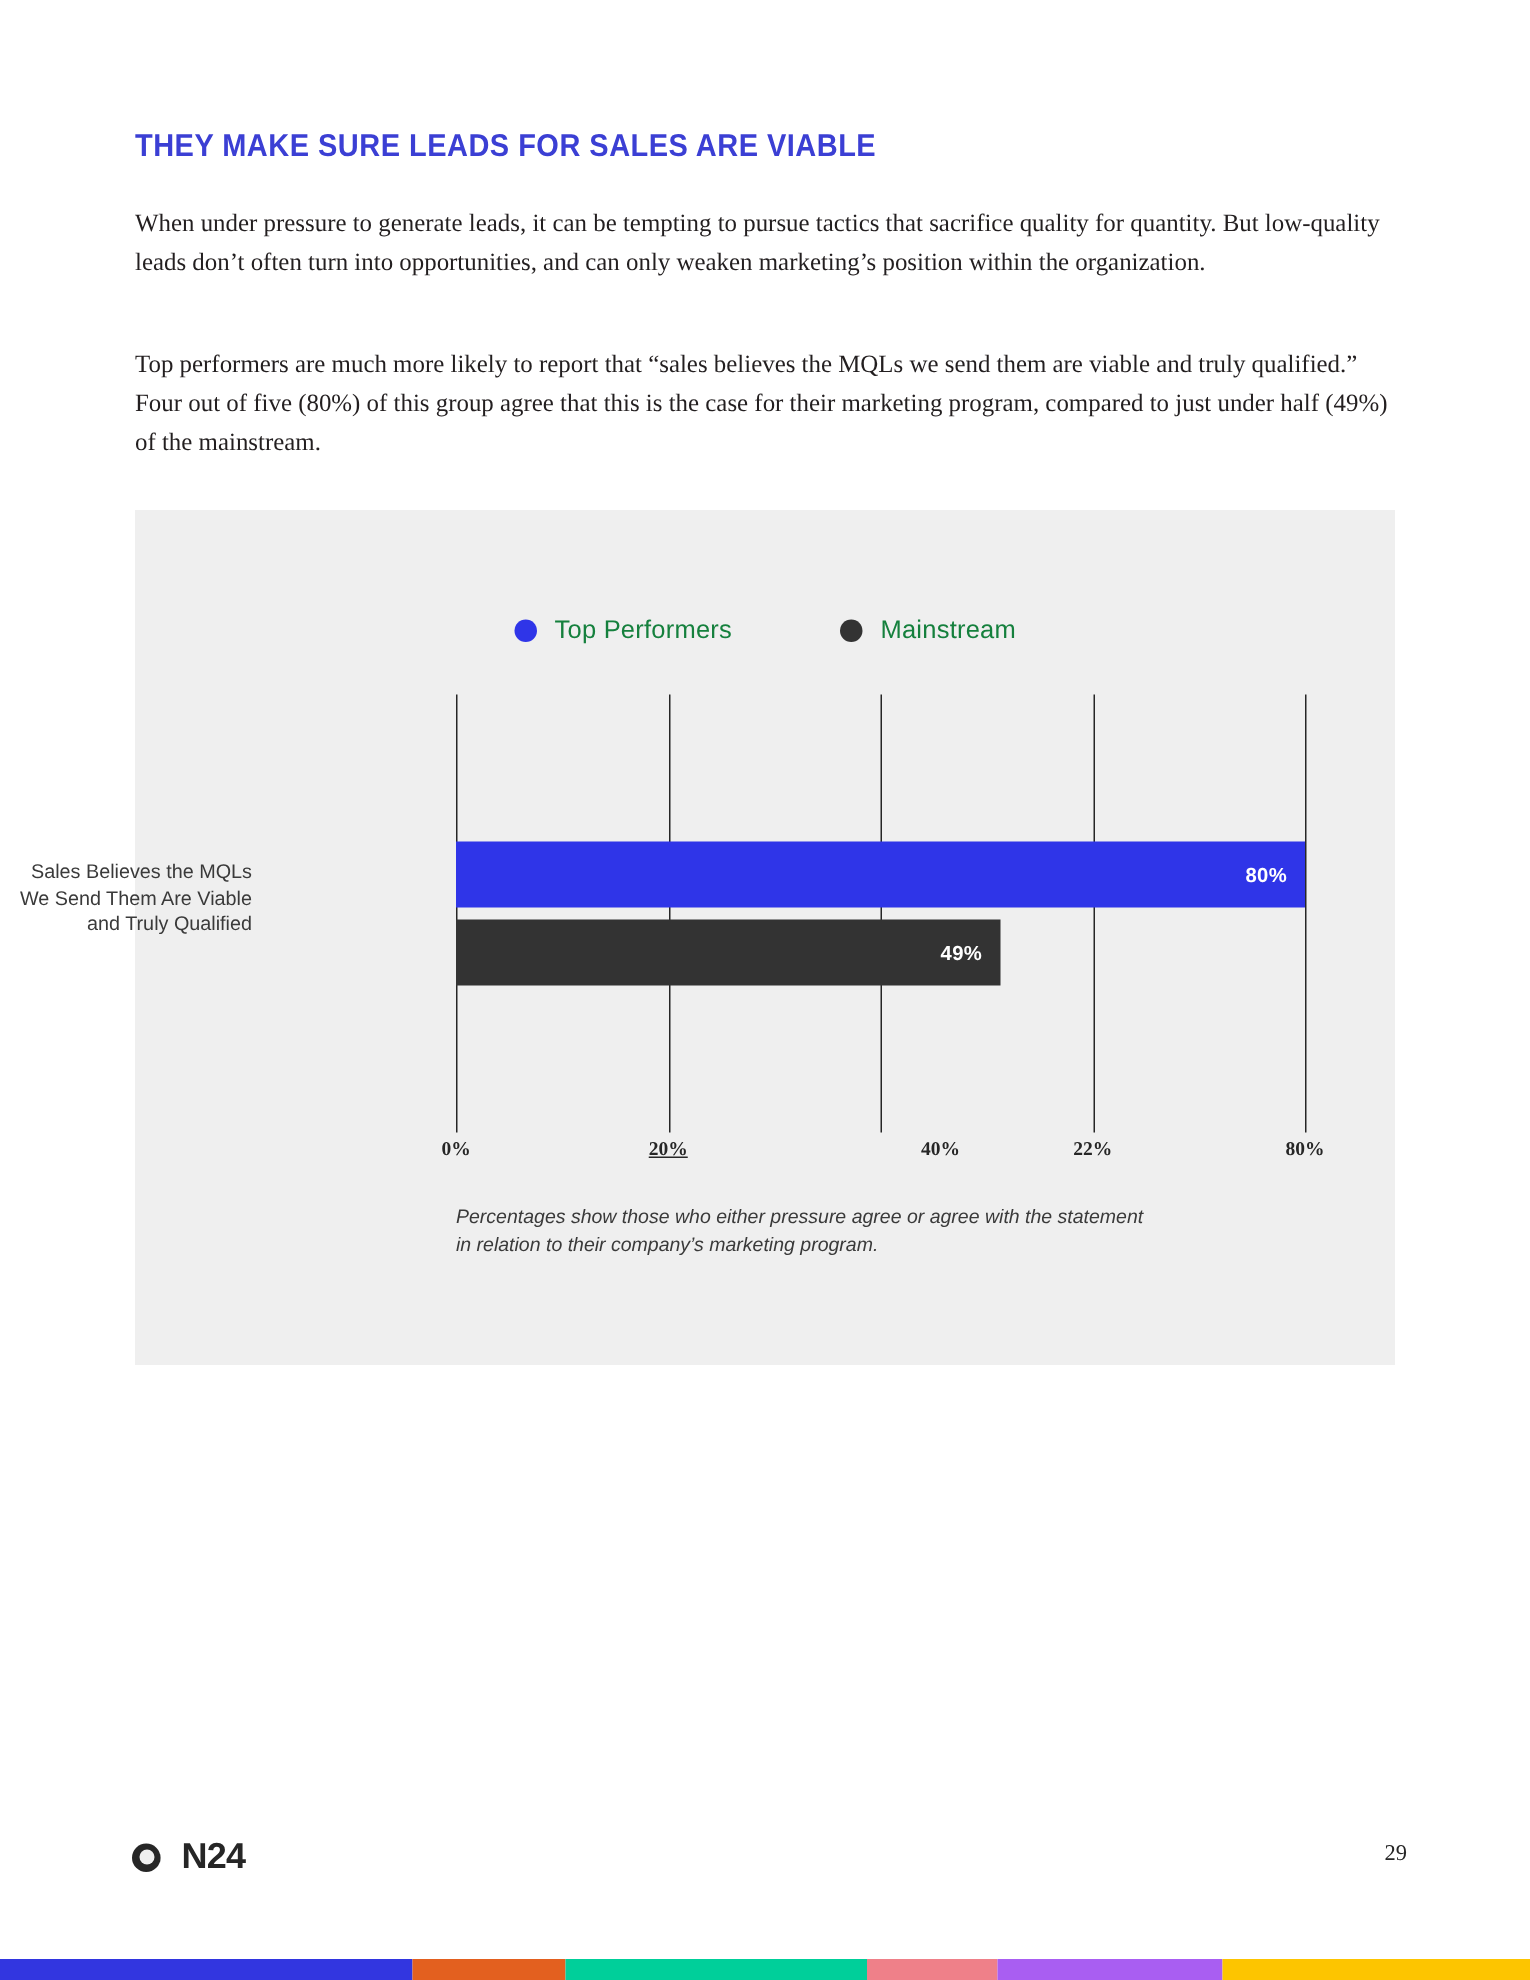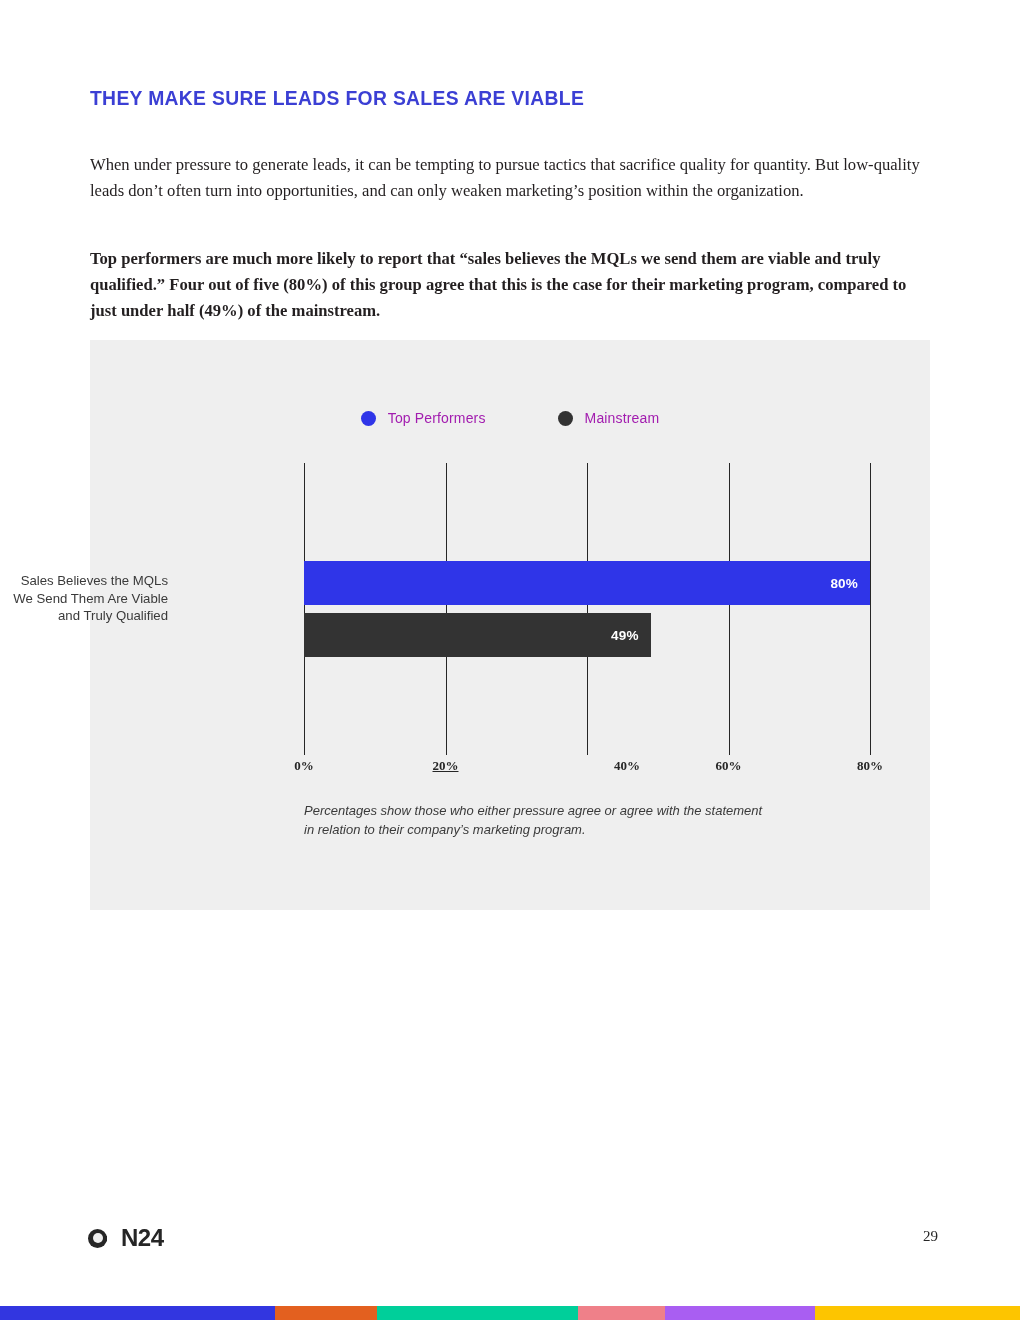--- a/index.html
+++ b/index.html
@@ -20,39 +20,38 @@
     text-transform:uppercase;
     transform:scaleX(.92);transform-origin:left center;
     white-space:nowrap;
   }
 
   
   .body-copy{
     position:absolute;left:90px;width:845px;
     color:#231f20;font-size:16.6px;line-height:26px;
     font-family:"Liberation Serif","DejaVu Serif",serif;
-    margin-top:16px;
   }
   .para1{top:136px;}
-  .para2{top:230px;font-weight:bold;}
+  .para2{top:230px;}
 
   
   .chart-panel{
     position:absolute;left:90px;top:340px;width:840px;height:570px;
     background:#efefef;
   }
 
   
   .legend{
     position:absolute;left:0;top:70px;width:840px;
     display:flex;justify-content:center;align-items:center;gap:72px;
   }
   .legend-item{display:flex;align-items:center;gap:12px;}
   .legend-dot{width:15px;height:15px;border-radius:50%;display:block;}
-  .legend-label{font-size:14px;color:#a21caf;letter-spacing:.15px;}
+  .legend-label{font-size:17px;color:#15803d;letter-spacing:.15px;}
 
   
   .plot{
     position:absolute;left:214px;top:123px;width:566px;height:292px;
   }
   .gridline{
     position:absolute;top:0;width:1px;height:292px;background:#262626;
   }
   .bar-row{position:absolute;left:0;}
   .bar{
@@ -156,31 +155,31 @@
         <div class="gridline" style="left: 141.5px;"></div>
         <div class="gridline" style="left: 283px;"></div>
         <div class="gridline" style="left: 424.5px;"></div>
         <div class="gridline" style="left: 566px;"></div>
         <div class="bar-row" style="top: 98px; height: 44px; width: 566px;">
           <div class="bar" style="width: 566px; background: rgb(47, 53, 232);">
             <span class="bar-value">80%</span>
           </div>
         </div>
         <div class="bar-row" style="top: 150px; height: 44px; width: 566px;">
-          <div class="bar" style="width: 346.675px; background: rgb(51, 51, 51);">
+          <div class="bar" style="width: 346.675px; background: rgb(51, 51, 51); padding-left: 16px;">
             <span class="bar-value">49%</span>
           </div>
         </div>
       </div>
 
     <div class="xticks" id="xticks">
         <div class="xtick" style="left: 0px;">0%</div>
         <div class="xtick" style="left: 141.5px; text-decoration: underline;">20%</div>
         <div class="xtick" style="left: 283px; margin-left: 40px;">40%</div>
-        <div class="xtick" style="left: 424.5px;">60%</div>
+        <div class="xtick" style="left: 424.5px;">22%</div>
         <div class="xtick" style="left: 566px;">80%</div>
       </div>
 
     <div class="footnote">Percentages show those who either pressure agree or agree with the statement in relation to their company’s marketing program.</div>
   </div>
 
   <div class="logo">
     <span class="logo-mark"></span>
     <span class="logo-text">N24</span>
   </div>

